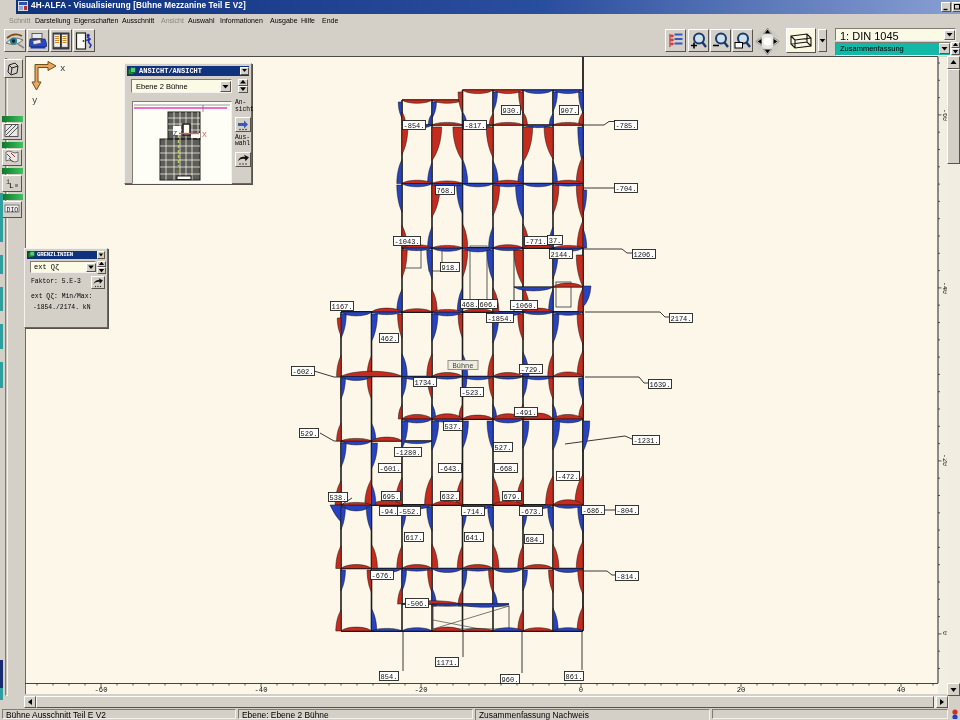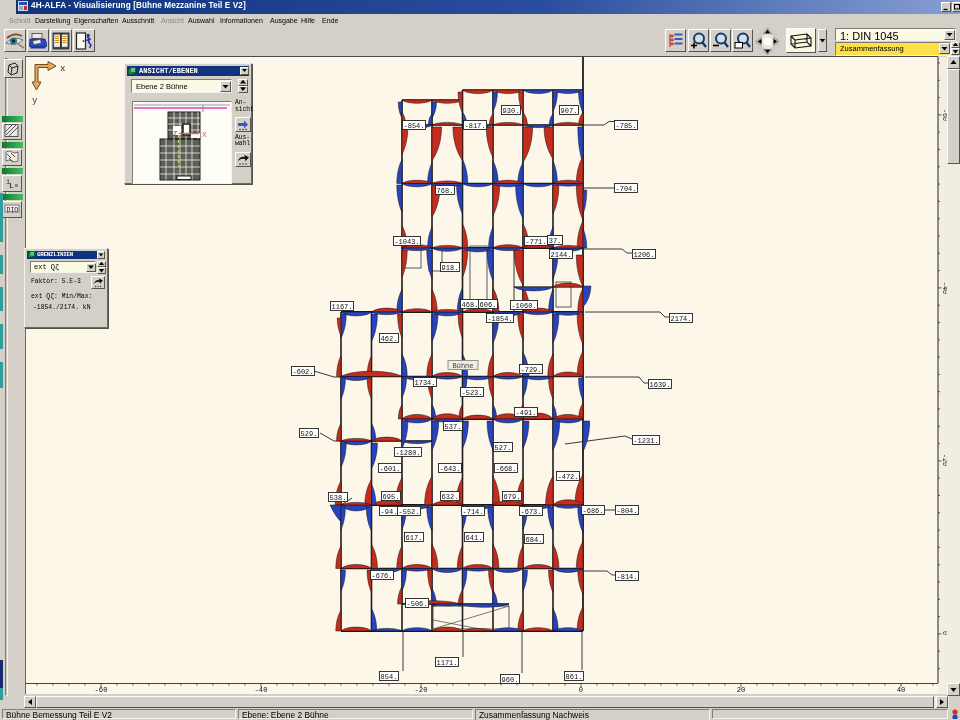--- a/index.html
+++ b/index.html
@@ -142,21 +142,21 @@
       </svg>
     </div>
     <div class="abs sunken" style="left:835px;top:1px;width:121px;height:13px;background:#fbfae4">
 <span class="abs" style="left:4px;top:1px;font-size:11px;color:#000">1: DIN 1045 Bemessung</span>
 <div class="abs btn3" style="left:108px;top:0.5px;width:11px;height:10.5px">
         <svg width="9" height="9">
           <path d="M4.5,6.5 l-3,-3.6 h6 z" fill="#000"></path>
         </svg>
       </div>
 </div>
-    <div class="abs sunken" style="left:835px;top:14.5px;width:116px;height:14px;background:#fde047">
+    <div class="abs sunken" style="left:835px;top:14.5px;width:116px;height:14px;background:#14b8a6">
 <span class="abs" style="left:4px;top:1px;font-size:7.5px;color:#000">Zusammenfassung</span>
 <div class="abs btn3" style="left:103px;top:0.5px;width:11px;height:10.5px">
         <svg width="9" height="9">
           <path d="M4.5,6.5 l-3,-3.6 h6 z" fill="#000"></path>
         </svg>
       </div>
 </div>
     <div class="abs" style="left:951px;top:14.5px;width:9px;height:13px">
 <div class="abs btn3" style="left:0;top:0;width:9px;height:6.5px">
         <svg width="7" height="5">
@@ -855,21 +855,21 @@
       <path d="M4,5 l6,-2 3,3 -1,7 -6,2 -3,-3 z M4,5 l3,3 M7,8 l6,-2 M7,8 l-1,6" fill="none" stroke="#222" stroke-width="1"></path>
     </svg>
   </div>
 
 <div class="abs raised" style="left:124px;top:63px;width:128px;height:121px;background:#d4d0c8;box-shadow:1px 1px 0 #55524c">
 <div class="abs" style="left:2px;top:2px;width:122px;height:9.5px;background:#10337e">
  <svg class="abs" style="left:1px;top:1px" width="8" height="8">
         <rect x="0.5" y="2" width="5" height="5" fill="#20a040" stroke="#0a5a20" stroke-width="0.7"></rect>
         <rect x="2.5" y="0.5" width="5" height="5" fill="#50d070" stroke="#0a5a20" stroke-width="0.7"></rect>
       </svg>
- <span class="abs" style="left:12px;top:1px;font-size:7px;font-weight:bold;color:#fff;font-family:'Liberation Mono';letter-spacing:0">ANSICHT/EBENEN</span>
+ <span class="abs" style="left:12px;top:1px;font-size:7px;font-weight:bold;color:#fff;font-family:'Liberation Mono';letter-spacing:0">ANSICHT/ANSICHT</span>
  <div class="abs btn3" style="left:113px;top:0.5px;width:8.5px;height:8.5px">
         <svg width="7" height="7">
           <path d="M3.5,5 l-2.4,-3 h4.8 z" fill="#000"></path>
         </svg>
       </div>
 </div>
 <div class="abs sunken" style="left:6px;top:15px;width:101px;height:14px;background:#fbfae4">
  <span class="abs" style="left:4px;top:1.5px;font-size:7.5px;color:#000">Ebene 2 Bühne</span>
  <div class="abs btn3" style="left:88px;top:0.5px;width:11px;height:11px">
         <svg width="9" height="9">
@@ -1008,21 +1008,21 @@
  <div class="abs btn3" style="left:12px;top:0;width:898px;height:12px"></div>
  <div class="abs btn3" style="left:912px;top:0;width:12px;height:12px">
       <svg width="10" height="10">
         <path d="M7,5 l-4,3 v-6 z" fill="#000"></path>
       </svg>
     </div>
 </div>
 
 <div class="abs" style="left:0;top:708px;width:960px;height:12px;background:#d4d0c8;font-size:8.4px;color:#000">
  <div class="abs sunken" style="left:2px;top:1px;width:234px;height:10px">
-      <span style="position:absolute;left:3px;top:0.2px">Bühne Bemessung Teil E V2</span>
+      <span style="position:absolute;left:3px;top:0.2px">Bühne Ausschnitt Teil E V2</span>
     </div>
  <div class="abs sunken" style="left:238px;top:1px;width:235px;height:10px">
       <span style="position:absolute;left:3px;top:0.2px">Ebene: Ebene 2 Bühne</span>
     </div>
  <div class="abs sunken" style="left:475px;top:1px;width:235px;height:14px">
       <span style="position:absolute;left:3px;top:0.2px">Zusammenfassung Nachweis</span>
     </div>
  <div class="abs sunken" style="left:712px;top:1px;width:236px;height:10px"></div>
  <svg class="abs" style="left:951px;top:1px" width="8" height="10">
       <circle cx="4" cy="3" r="2.6" fill="#d03020"></circle>

